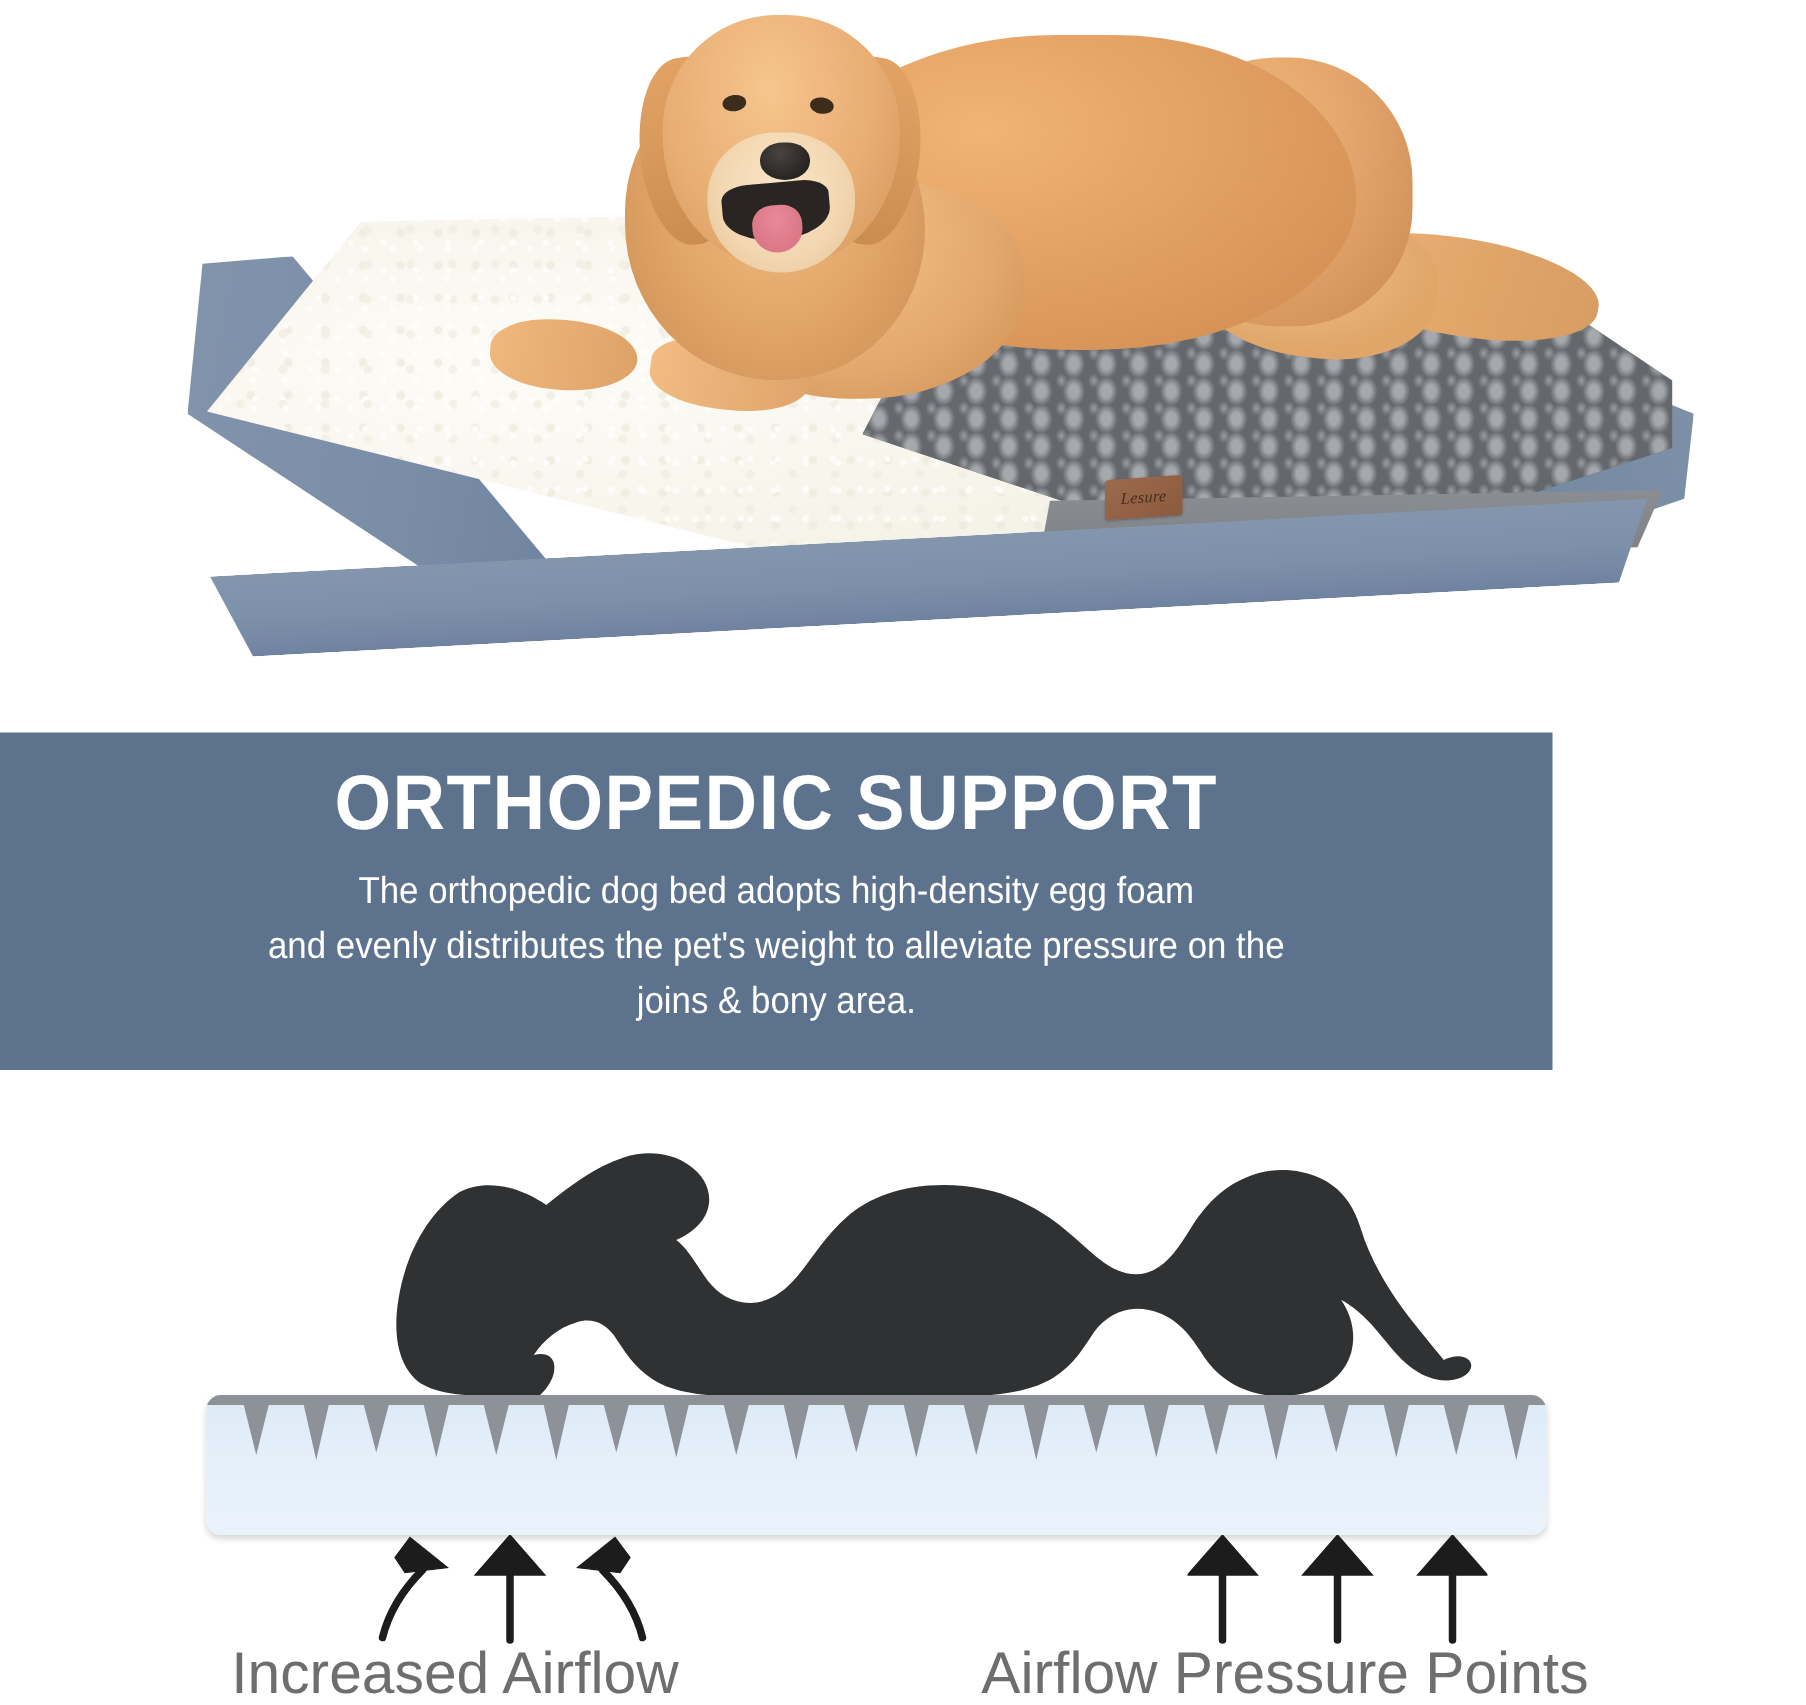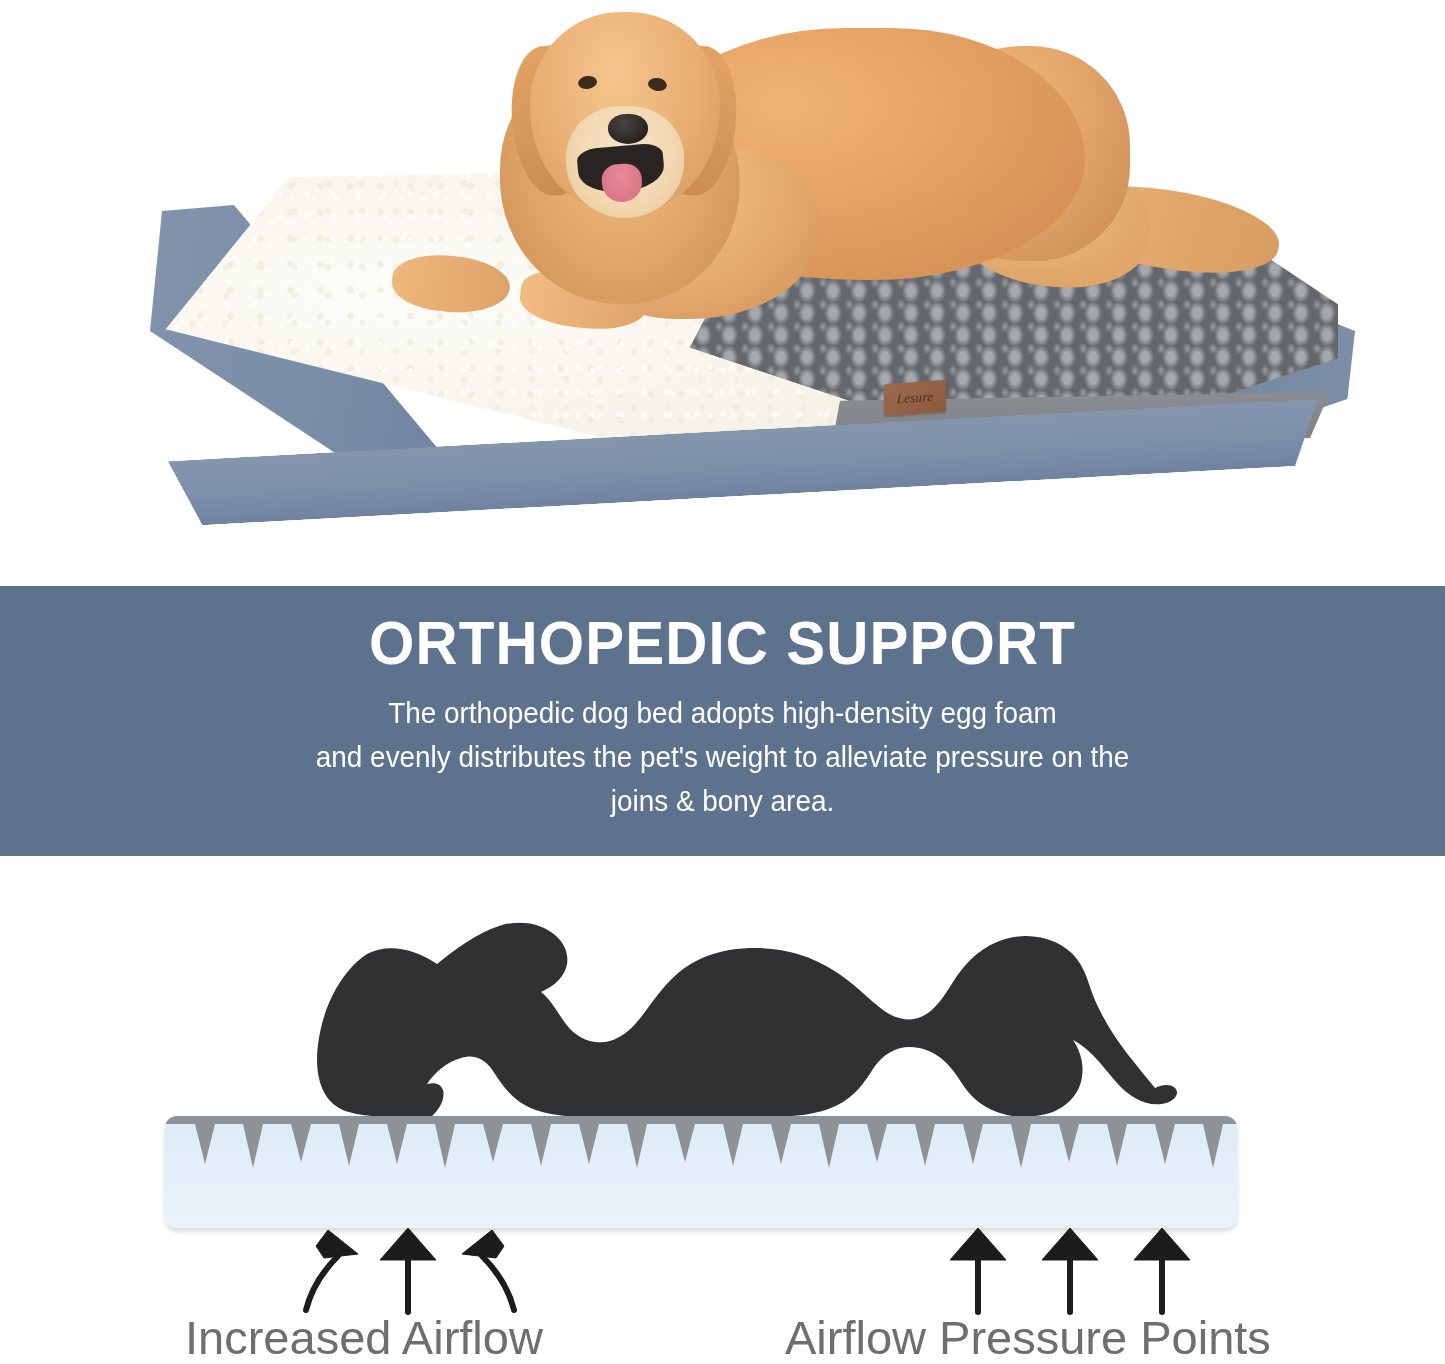--- a/index.html
+++ b/index.html
@@ -187,21 +187,21 @@
   }
   #dog-tail {
     left:680px; top:196px; width:230px; height:78px;
     background:linear-gradient(100deg,#eeb478 0%,#e0a469 60%, #d79d62 100%);
     border-radius:50% 48% 46% 50%;
     transform:rotate(9deg);
   }
 
   
   #banner-section {
-    position:absolute; left:0; top:586px; width:1445px; height:270px;
+    position:absolute; left:0; top:586px; width:1242px; height:270px;
     background:#5d738d; color:#ffffff; text-align:center;
   }
   #banner-title {
     margin-top:24px;
     font-size:62px; font-weight:bold; letter-spacing:1.2px;
     font-family:"Liberation Sans Narrow","Liberation Sans", sans-serif;
     transform:scaleX(.94); transform-origin:center;
     line-height:1.05;
   }
   #banner-body {

